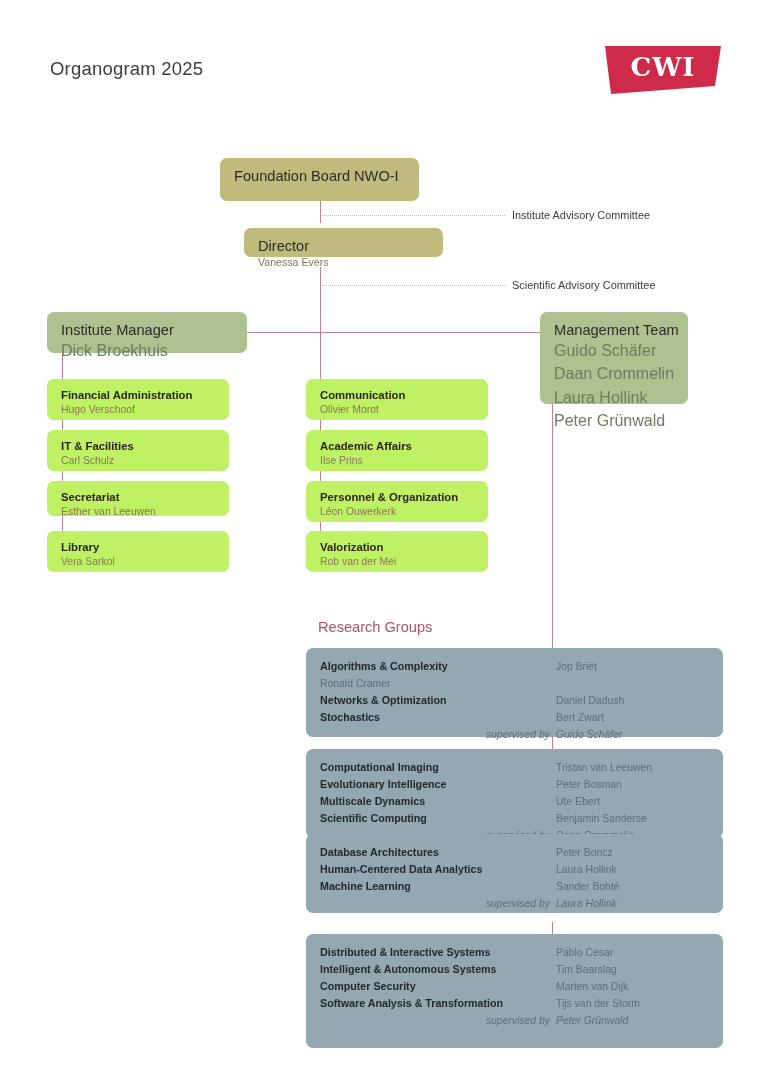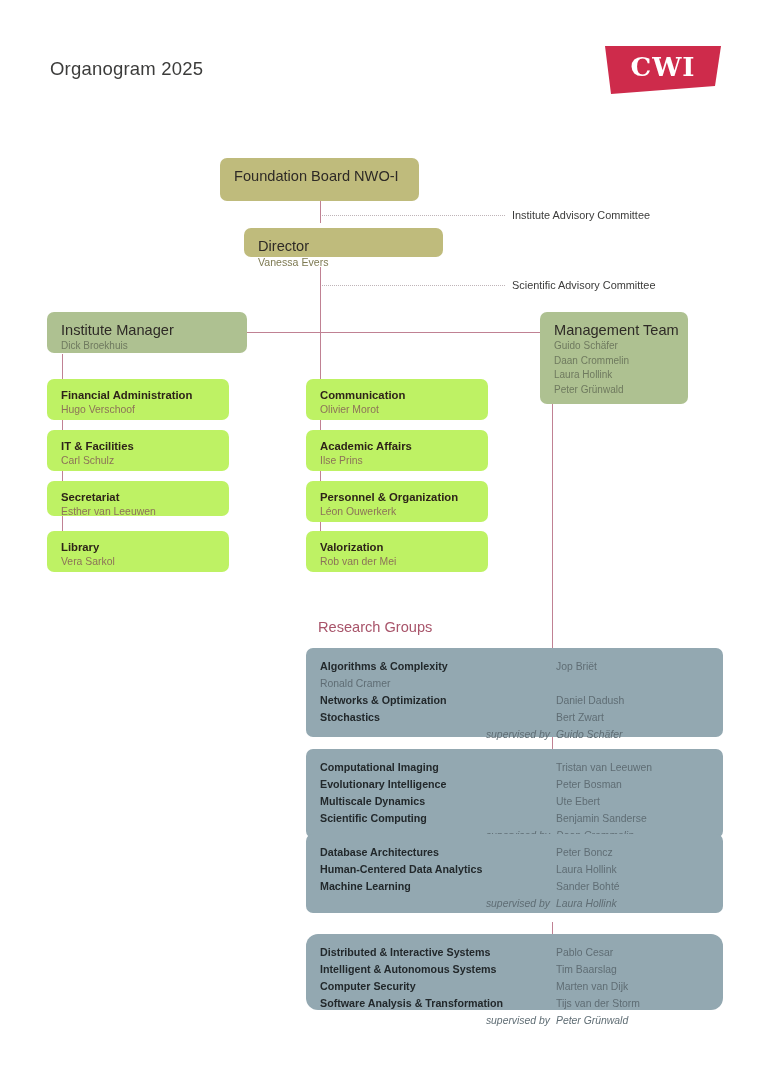--- a/index.html
+++ b/index.html
@@ -88,21 +88,21 @@
   }
   .node.olive .sub { color: #7e7a52; font-size: 10.6px; }
 
   
   .node.green { background: #aec191; }
   .node.green .title {
     font-size: 14.6px;
     font-weight: 400;
     color: #2e2a26;
   }
-  .node.green .sub { color: #6f7a5f; font-size: 10px; }
+  .node.green .sub { color: #6f7a5f; font-size: 16px; }
 
   
   .node.brown { background: #bef264; }
   .node.brown .title {
     font-size: 11.3px;
     font-weight: 700;
     color: #2e2419;
   }
   .node.brown .sub { color: #8c7358; font-size: 10.4px; }
 
@@ -324,21 +324,21 @@
     <div class="rg-row">
       <span class="rg-name">Machine Learning</span>
       <span class="rg-person">Sander Bohté</span>
     </div>
     <div class="rg-sup-row">
       <span class="rg-sup-label">supervised by</span>
       <span class="rg-sup-name">Laura Hollink</span>
     </div>
   </div>
 
-  <div class="rg-box" style="top:934px; height:76px;border-radius:12px;">
+  <div class="rg-box" style="top:934px; height:114px;">
     <div class="rg-row">
       <span class="rg-name">Distributed &amp; Interactive Systems</span>
       <span class="rg-person">Pablo Cesar</span>
     </div>
     <div class="rg-row">
       <span class="rg-name">Intelligent &amp; Autonomous Systems</span>
       <span class="rg-person">Tim Baarslag</span>
     </div>
     <div class="rg-row">
       <span class="rg-name">Computer Security</span>

